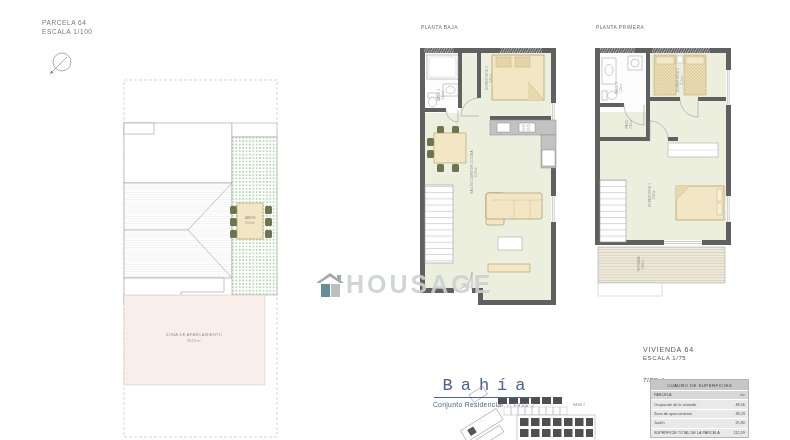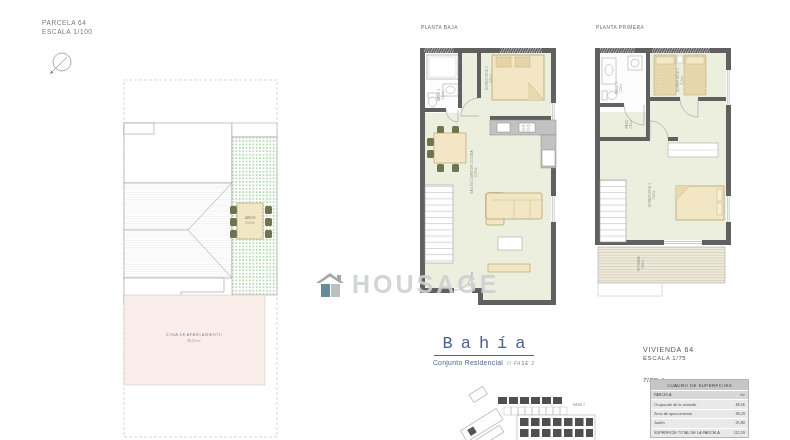--- a/index.html
+++ b/index.html
@@ -9,28 +9,28 @@
   .drawing{position:absolute;left:0;top:0;}
 
   
   .site-hdr{position:absolute;left:42px;top:18px;font-size:6.5px;letter-spacing:.6px;
             color:#767676;line-height:9px;}
   .plan-title{position:absolute;font-size:4.8px;letter-spacing:.5px;color:#6a6a6a;}
   .plan-title.ground{left:421px;top:25px;}
   .plan-title.first{left:596px;top:25px;}
 
   
-  .watermark{position:absolute;left:314px;top:270px;display:flex;align-items:center;gap:6px;opacity:.9;}
+  .watermark{position:absolute;left:314px;top:270px;display:flex;align-items:center;opacity:.9;}
   .watermark .wm-text{font-size:25px;letter-spacing:3px;color:#cdd1d3;font-weight:bold;}
 
   
   .brand{position:absolute;left:418px;top:334px;width:132px;text-align:center;}
   .brand-name{display:inline-block;font-family:"Liberation Mono",monospace;font-size:17px;
               letter-spacing:8px;padding-left:8px;color:#4a6492;border-bottom:1.5px solid #4a6492;
-              padding-bottom:2px;}
+              padding-bottom:2px;margin-top:42px;}
   .brand-sub{margin-top:3px;font-size:6.8px;color:#4a6492;letter-spacing:.3px;}
   .brand-sub .phase{font-size:4.5px;font-style:italic;letter-spacing:1px;color:#7b88a8;padding-left:4px;}
 
   
   .unit{position:absolute;left:643px;top:346px;color:#555;}
   .unit-title{font-size:7px;letter-spacing:.8px;}
   .unit-scale{font-size:6px;letter-spacing:.6px;margin-top:2px;}
   .unit-type{margin-top:7px;}
   .unit-type .t{font-size:6px;font-style:italic;letter-spacing:.4px;color:#555;}
   .unit-type .tn{font-size:3.6px;letter-spacing:.3px;color:#8a8a8a;}

